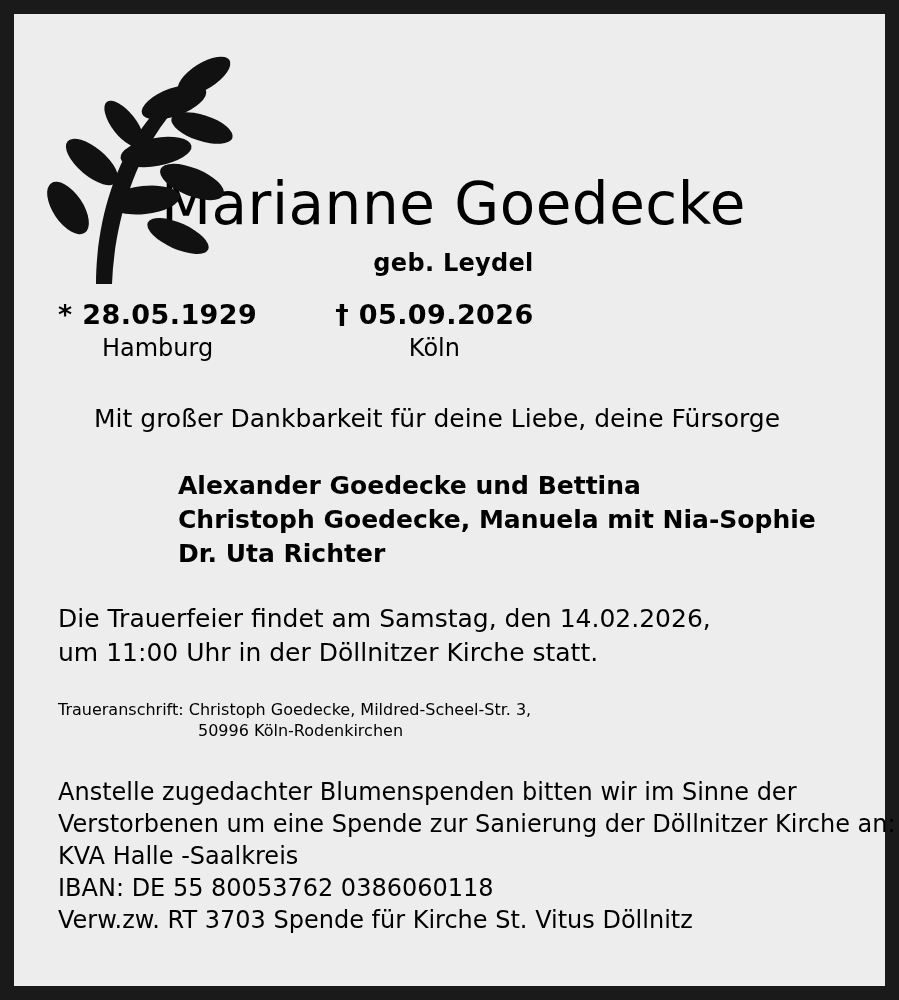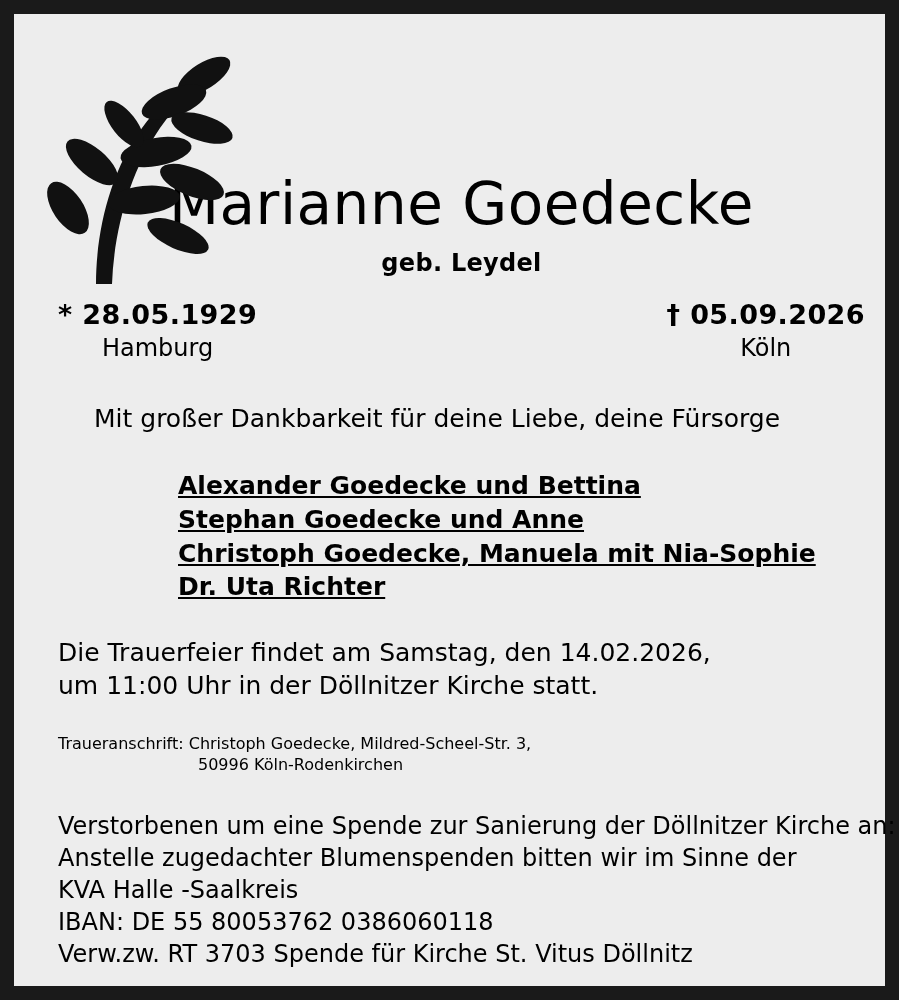--- a/index.html
+++ b/index.html
@@ -20,21 +20,21 @@
     height: 1000px;
     box-sizing: border-box;
     border: 14px solid #1a1a1a;
     background: #ededed;
   }
   .inner {
     position: relative;
     width: 100%;
     height: 100%;
     box-sizing: border-box;
-    padding: 10px 20px 0 44px;
+    padding: 10px 36px 0 44px;
   }
   
   .branch {
     position: absolute;
     left: 18px;
     top: 18px;
     width: 210px;
     height: 260px;
     pointer-events: none;
   }
@@ -50,21 +50,21 @@
     white-space: nowrap;
   }
   .maiden-name {
     font-size: 24px;
     font-weight: bold;
     margin-top: 14px;
     letter-spacing: 0.3px;
   }
   .dates-row {
     display: flex;
-    justify-content: space-between;
+    justify-content: flex-start;
     gap: 78px;
     margin-top: 22px;
   }
   .date-col {
     text-align: center;
   }
   .date-line {
     font-size: 27px;
     font-weight: bold;
     letter-spacing: 0.4px;
@@ -81,21 +81,20 @@
     margin-top: 40px;
   }
   .body-text .ln {
     display: block;
     white-space: nowrap;
     margin-left: 36px;
   }
   .family-block {
     margin-top: 34px;
     padding-left: 120px;
-    text-decoration: underline;
   }
   .family-block .ln {
     display: block;
     font-size: 25px;
     font-weight: bold;
     line-height: 1.35;
     white-space: nowrap;
   }
   .service-block {
     margin-top: 32px;
@@ -169,37 +168,36 @@
         <div class="place-line">Köln</div>
       </div>
     </div>
 
     <div class="body-text">
       <span class="ln">Mit großer Dankbarkeit für deine Liebe, deine Fürsorge</span>
     </div>
 
     <div class="family-block">
       <span class="ln">Alexander Goedecke und Bettina</span>
-      <span class="ln">Stephan Goedecke und Anne</span>
       <span class="ln">Christoph Goedecke, Manuela mit Nia-Sophie</span>
       <span class="ln">Dr. Uta Richter</span>
     </div>
 
     <div class="service-block">
       <span class="ln">Die Trauerfeier findet am Samstag, den 14.02.2026,</span>
       <span class="ln">um 11:00 Uhr in der Döllnitzer Kirche statt.</span>
     </div>
 
     <div class="address-block">
       <span class="ln1">Traueranschrift: Christoph Goedecke, Mildred-Scheel-Str. 3,</span>
       <span class="ln2">50996 Köln-Rodenkirchen</span>
     </div>
 
     <div class="donation-block">
+      <span class="ln">Anstelle zugedachter Blumenspenden bitten wir im Sinne der</span>
       <span class="ln">Verstorbenen um eine Spende zur Sanierung der Döllnitzer Kirche an:</span>
-      <span class="ln">Anstelle zugedachter Blumenspenden bitten wir im Sinne der</span>
       <span class="ln">KVA Halle -Saalkreis</span>
       <span class="ln">IBAN: DE 55 80053762 0386060118</span>
       <span class="ln">Verw.zw. RT 3703 Spende für Kirche St. Vitus Döllnitz</span>
     </div>
 
   </div>
 </div>
 
 </body></html>

